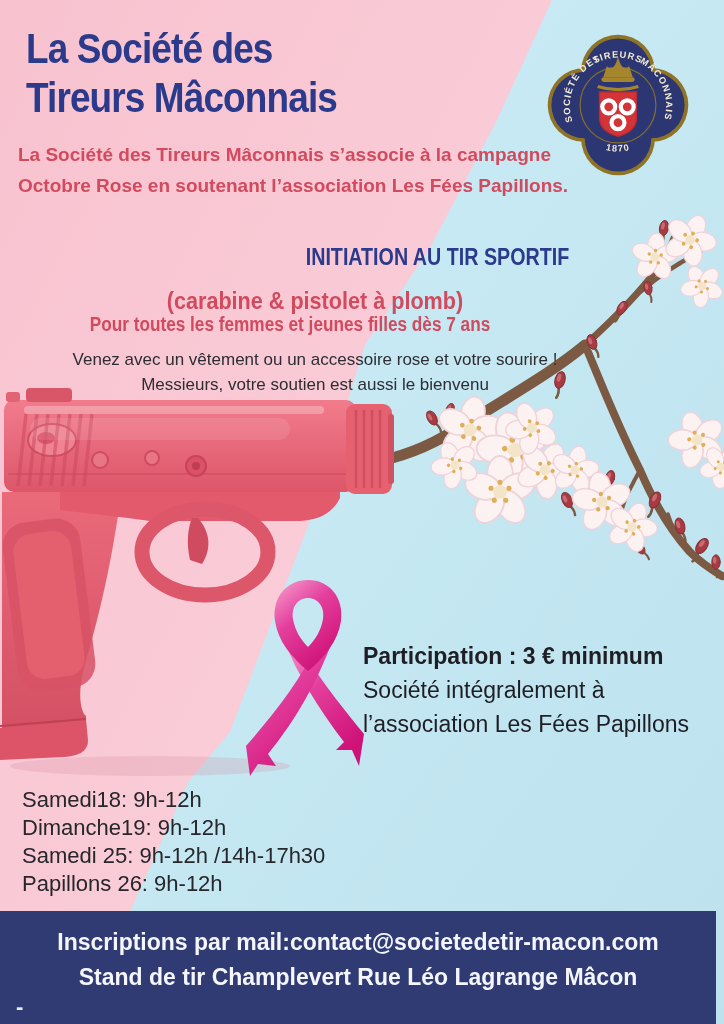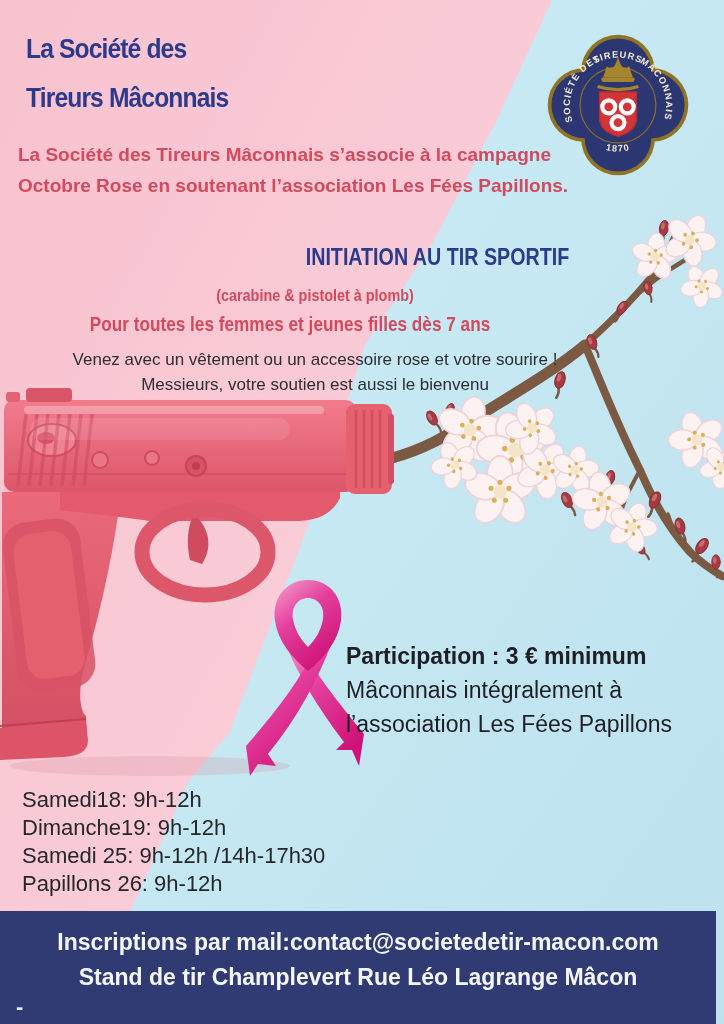--- a/index.html
+++ b/index.html
@@ -7,39 +7,39 @@
     position:relative;width:724px;height:1024px;overflow:hidden;
     font-family:"Liberation Sans",sans-serif;
     background:#c5e8f2;
   }
   .poster *{box-sizing:border-box;}
   svg{display:block;}
   .abs{position:absolute;}
 
   .bg-art{position:absolute;left:0;top:0;}
 
-  .title{left:26px;top:24px;color:#2b3a8b;font-weight:bold;font-size:28px;line-height:49px;letter-spacing:-1px;}
+  .title{left:26px;top:24px;color:#2b3a8b;font-weight:bold;font-size:42px;line-height:49px;letter-spacing:-1px;}
   .title .tline{transform:scaleX(.88);transform-origin:0 50%;white-space:nowrap;}
 
   .subtitle{left:18px;top:139px;color:#d24a5e;font-weight:bold;font-size:19px;line-height:31px;}
   .subtitle div{white-space:nowrap;}
 
   .headline{left:5px;top:243px;width:620px;text-align:right;color:#2b3a8b;font-weight:bold;font-size:24px;}
   .headline div{transform:scaleX(.82);transform-origin:50% 50%;white-space:nowrap;}
 
-  .equipment{left:5px;top:287px;width:620px;text-align:center;color:#d24a5e;font-weight:bold;font-size:16px;}
+  .equipment{left:5px;top:287px;width:620px;text-align:center;color:#d24a5e;font-weight:bold;font-size:24px;}
   .equipment div{transform:scaleX(.9);transform-origin:50% 50%;white-space:nowrap;}
 
   .audience{left:-20px;top:313px;width:620px;text-align:center;color:#d24a5e;font-weight:bold;font-size:20px;}
   .audience div{transform:scaleX(.86);transform-origin:50% 50%;white-space:nowrap;}
 
   .notes{left:5px;top:347px;width:620px;text-align:center;color:#2d2d33;font-size:17px;line-height:25px;}
   .notes div{white-space:nowrap;}
 
-  .participation{left:346px;top:639px;color:#1e1e24;font-size:23px;line-height:34px;}
+  .participation{left:363px;top:639px;color:#1e1e24;font-size:23px;line-height:34px;}
   .participation .fee{font-weight:bold;white-space:nowrap;}
   .participation div{white-space:nowrap;}
 
   .schedule{left:22px;top:786px;color:#26262b;font-size:22px;line-height:28px;}
   .schedule div{white-space:nowrap;}
 
   .footer{left:0;top:911px;width:716px;height:113px;background:#2f3b72;color:#f4f6fc;
           text-align:center;font-weight:bold;font-size:23px;line-height:35px;padding-top:14px;}
   .footer div{white-space:nowrap;}
   .footer-dash{position:absolute;left:16px;top:78px;font-size:22px;font-weight:bold;color:#e8ecf7;}
@@ -267,21 +267,21 @@
     <div>Pour toutes les femmes et jeunes filles dès 7 ans</div>
   </div>
 
   <div class="abs notes">
     <div>Venez avec un vêtement ou un accessoire rose et votre sourire !</div>
     <div>Messieurs, votre soutien est aussi le bienvenu</div>
   </div>
 
   <div class="abs participation">
     <div class="fee">Participation : 3 € minimum</div>
-    <div>Mâconnais intégralement à</div>
+    <div>Société intégralement à</div>
     <div>l’association Les Fées Papillons</div>
   </div>
 
   <div class="abs schedule">
     <div>Samedi18: 9h-12h</div>
     <div>Dimanche19: 9h-12h</div>
     <div>Samedi 25: 9h-12h /14h-17h30</div>
     <div>Papillons 26: 9h-12h</div>
   </div>
 

